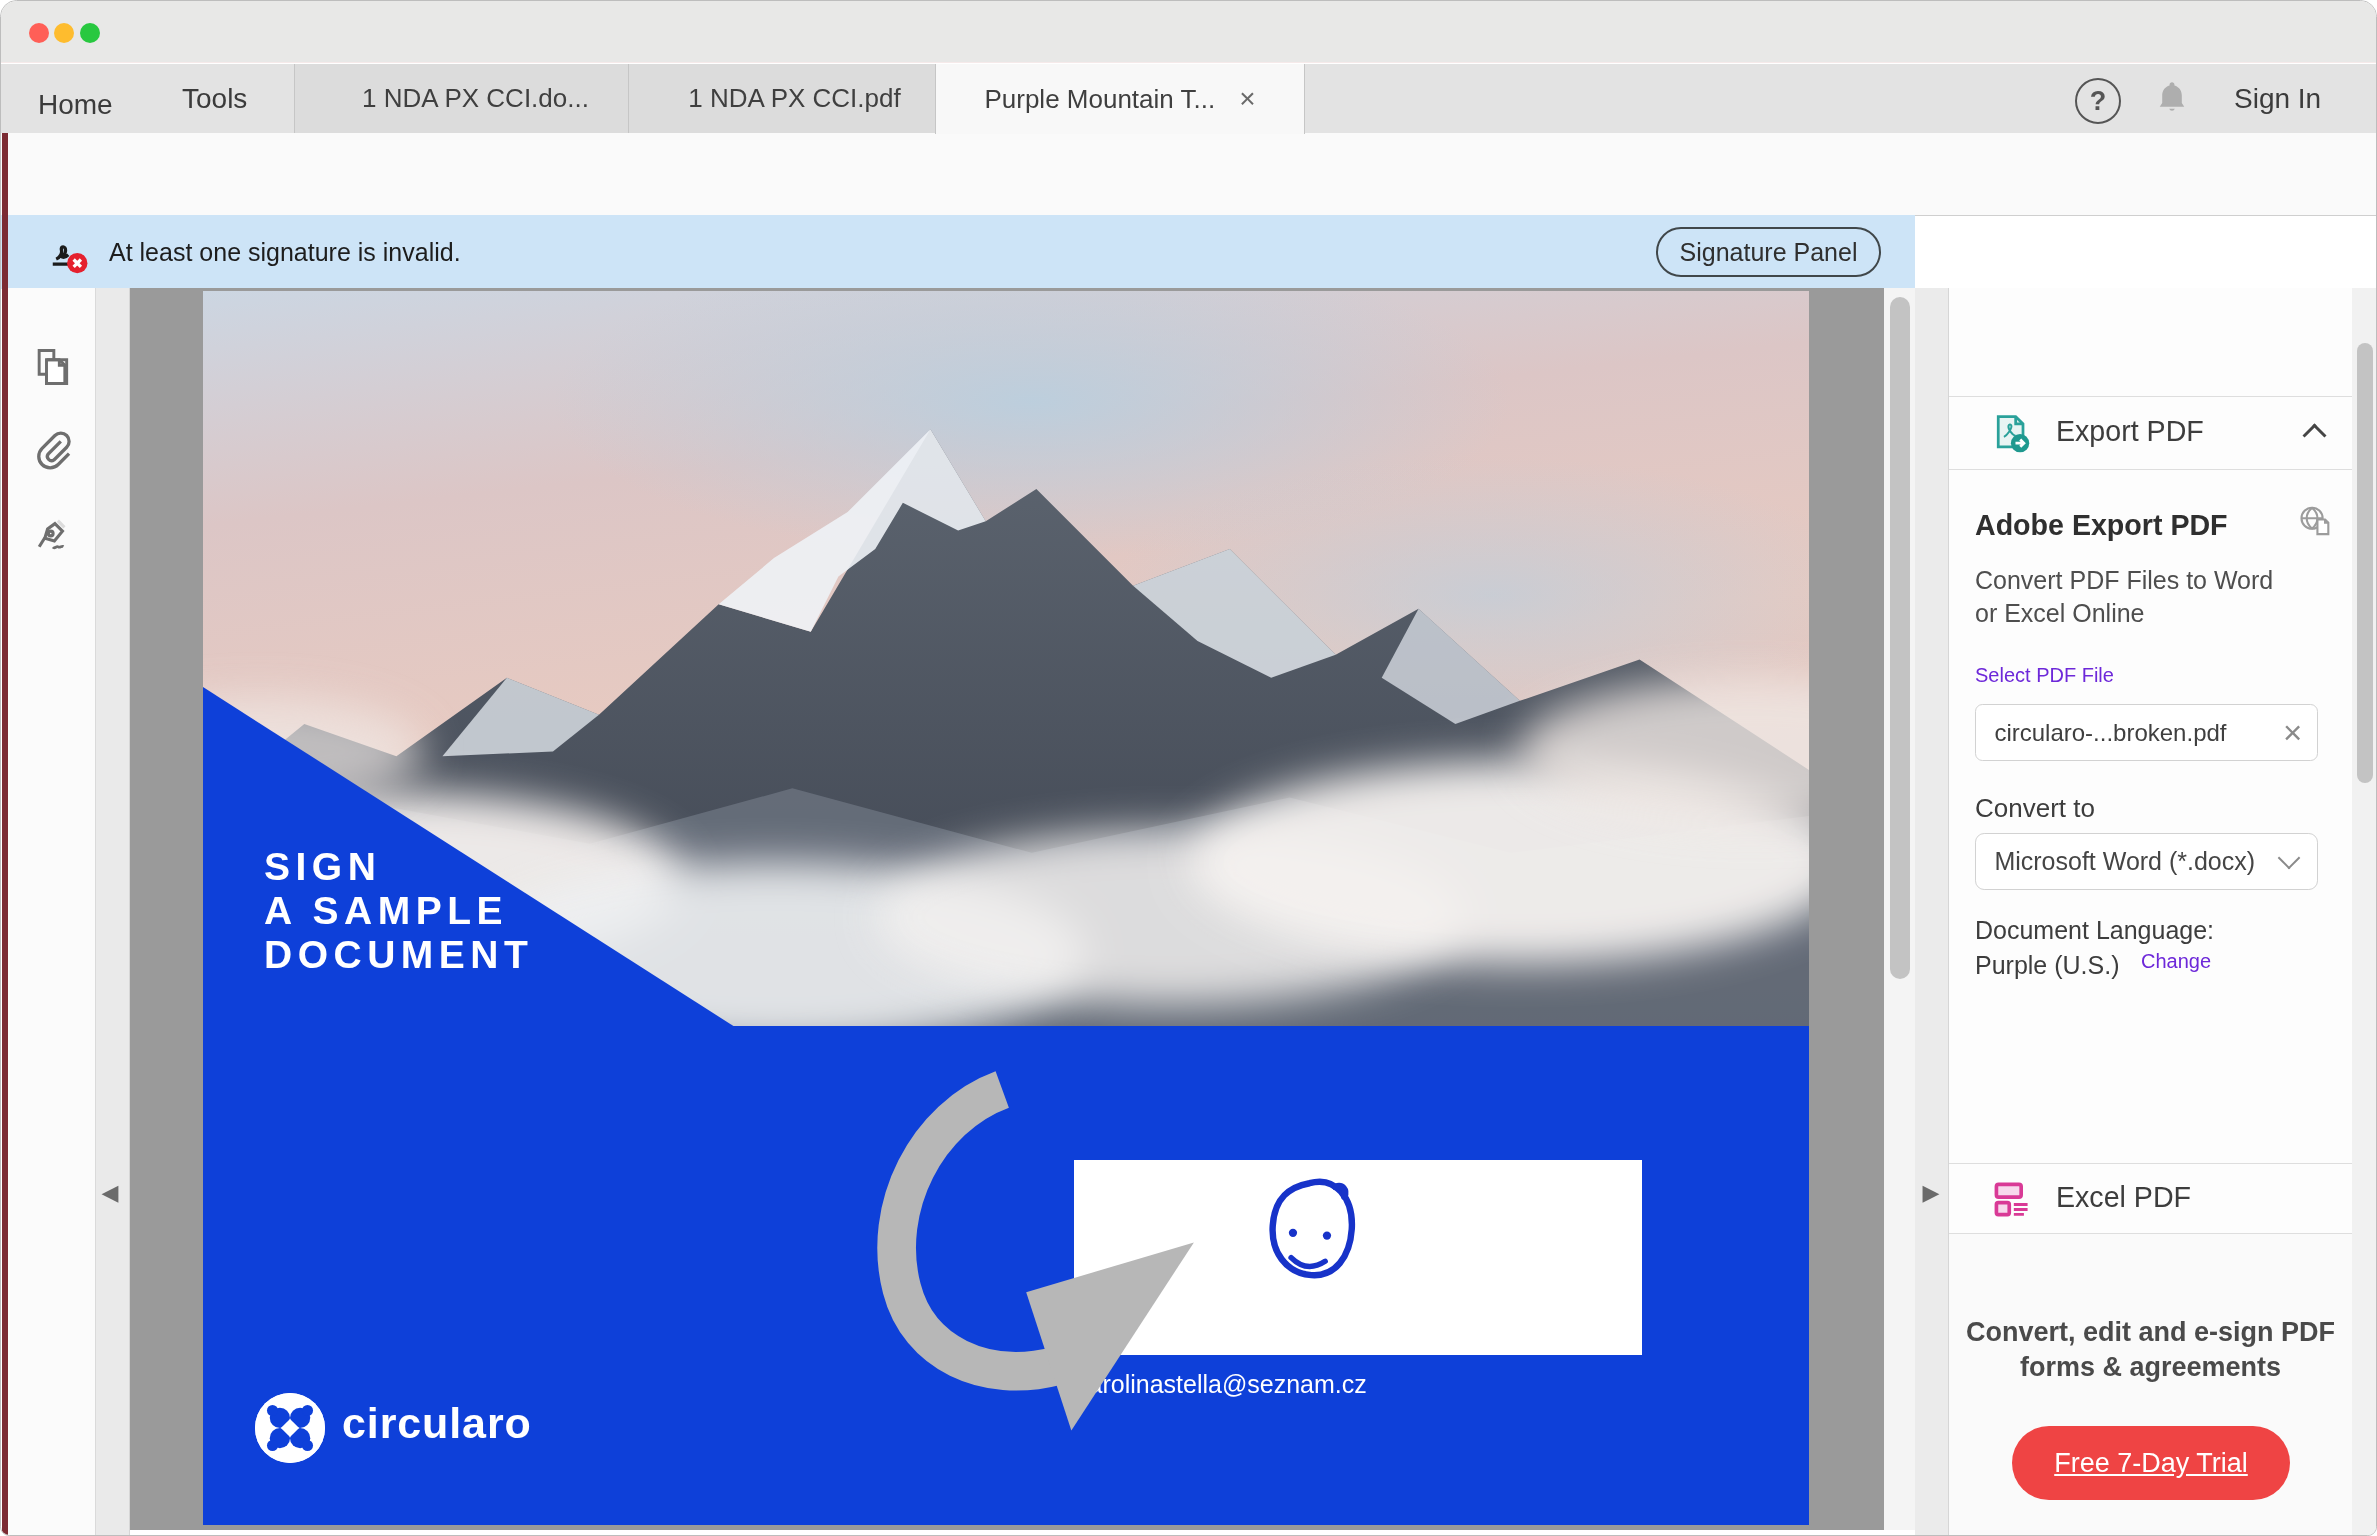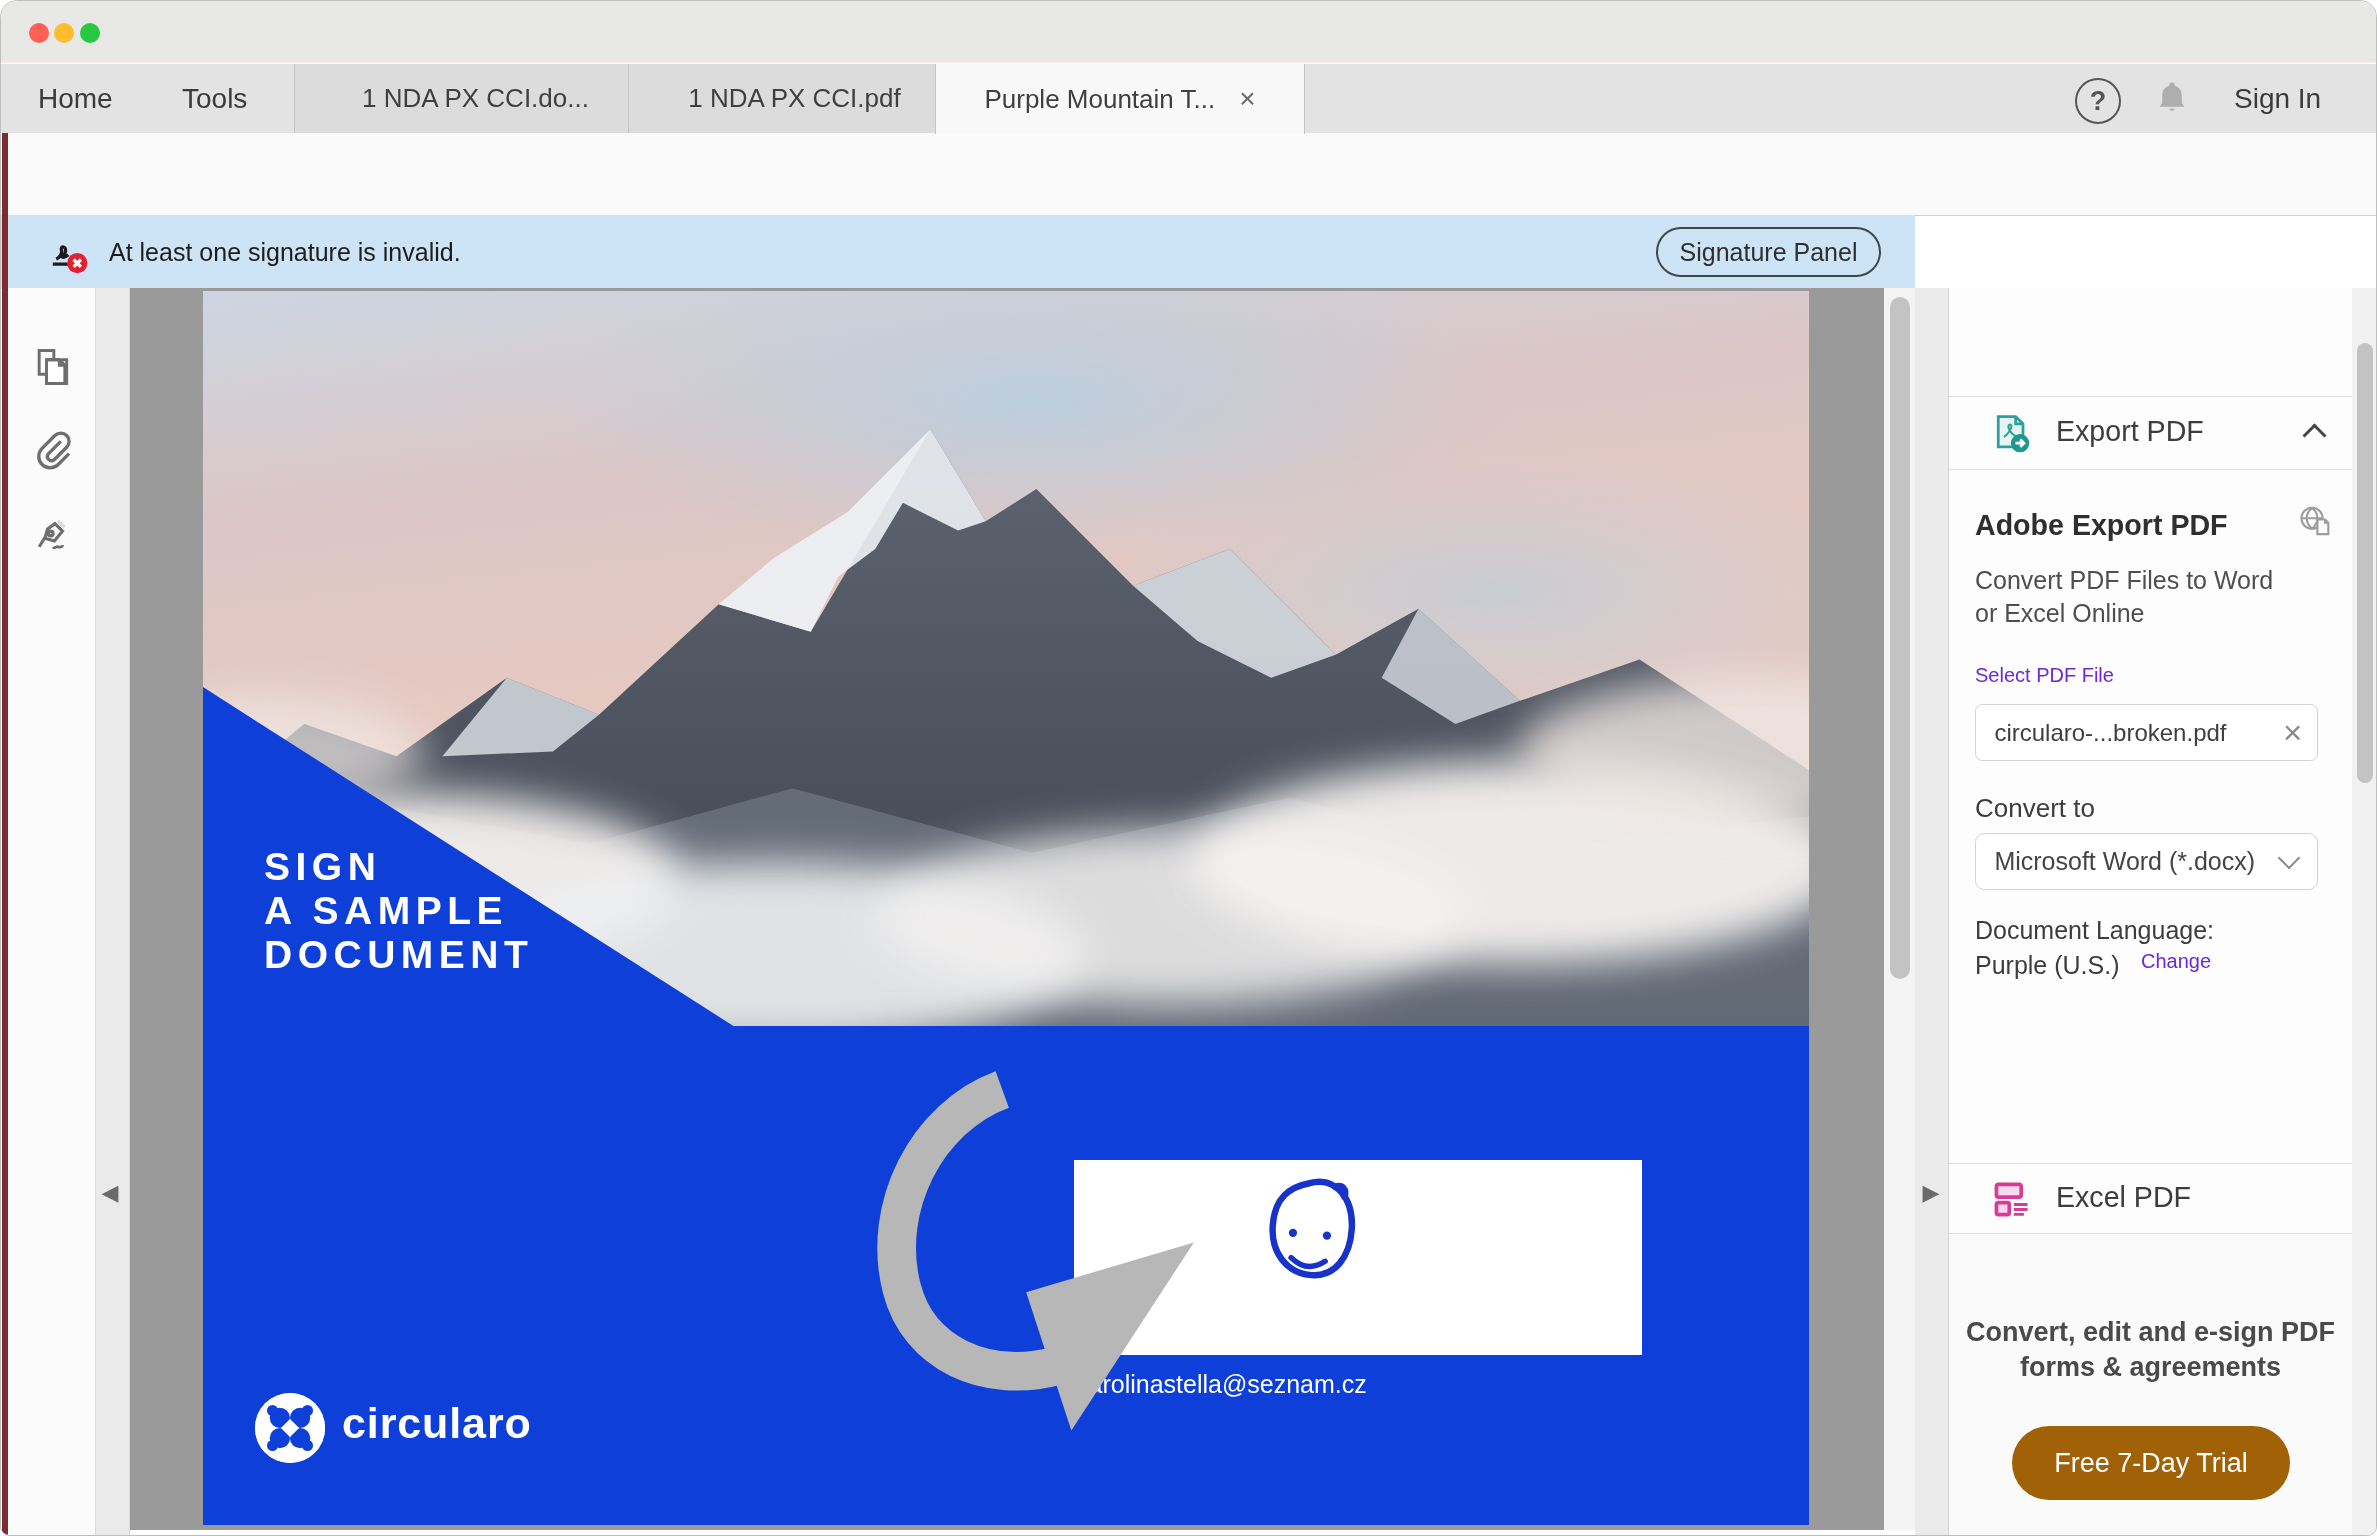--- a/index.html
+++ b/index.html
@@ -76,21 +76,21 @@
 <div class="screen">
  <div class="window">
 
   <div class="titlebar">
     <div class="light" style="left:28px;background:#ff5f57;"></div>
     <div class="light" style="left:53px;background:#febc2e;"></div>
     <div class="light" style="left:79px;background:#28c840;"></div>
   </div>
 
   <div class="tabbar">
-    <div class="menulabel" style="left:37px;">Home</div>
+    <div class="menulabel" style="left:37px;margin-top:6px;">Home</div>
     <div class="menulabel" style="left:181px;">Tools</div>
     <div class="tab" style="left:293px;width:333px;padding-left:14px;">
       <span>1 NDA PX CCI.do...</span>
     </div>
     <div class="tab" style="left:627px;width:331px;">
       <span>1 NDA PX CCI.pdf</span>
     </div>
     <div class="tab active" style="left:934px;width:368px;">
       <span>Purple Mountain T...</span>
       <span class="tabclose">×</span>
@@ -448,21 +448,21 @@
       </div>
       <div class="seclabel" style="top:16.6px;">Excel PDF</div>
     </div>
     <div class="secdivider" style="top:945px;"></div>
 
     <div class="abs" style="left:0;top:946px;width:100%;bottom:0;background:#fafafa;">
       <div style="position:absolute;left:0;top:81px;width:100%;text-align:center;font-size:27px;font-weight:bold;color:#4a4a4a;line-height:35px;">
         <div>Convert, edit and e-sign PDF</div>
         <div>forms &amp; agreements</div>
       </div>
-      <button class="pill" style="left:63px;top:192px;width:278px;height:74px;background:#a16207;font-size:27px;">Free 7-Day Trial</button>
+      <button class="pill" style="left:63px;top:192px;width:278px;height:74px;background:#ef4444;font-size:27px;text-decoration:underline;">Free 7-Day Trial</button>
     </div>
   </div>
 
   <div class="panelscroll">
     <div class="thumb" style="left:4.6px;width:16.6px;top:55px;height:440px;border-radius:8.3px;"></div>
   </div>
 
  </div>
 </div>
 

